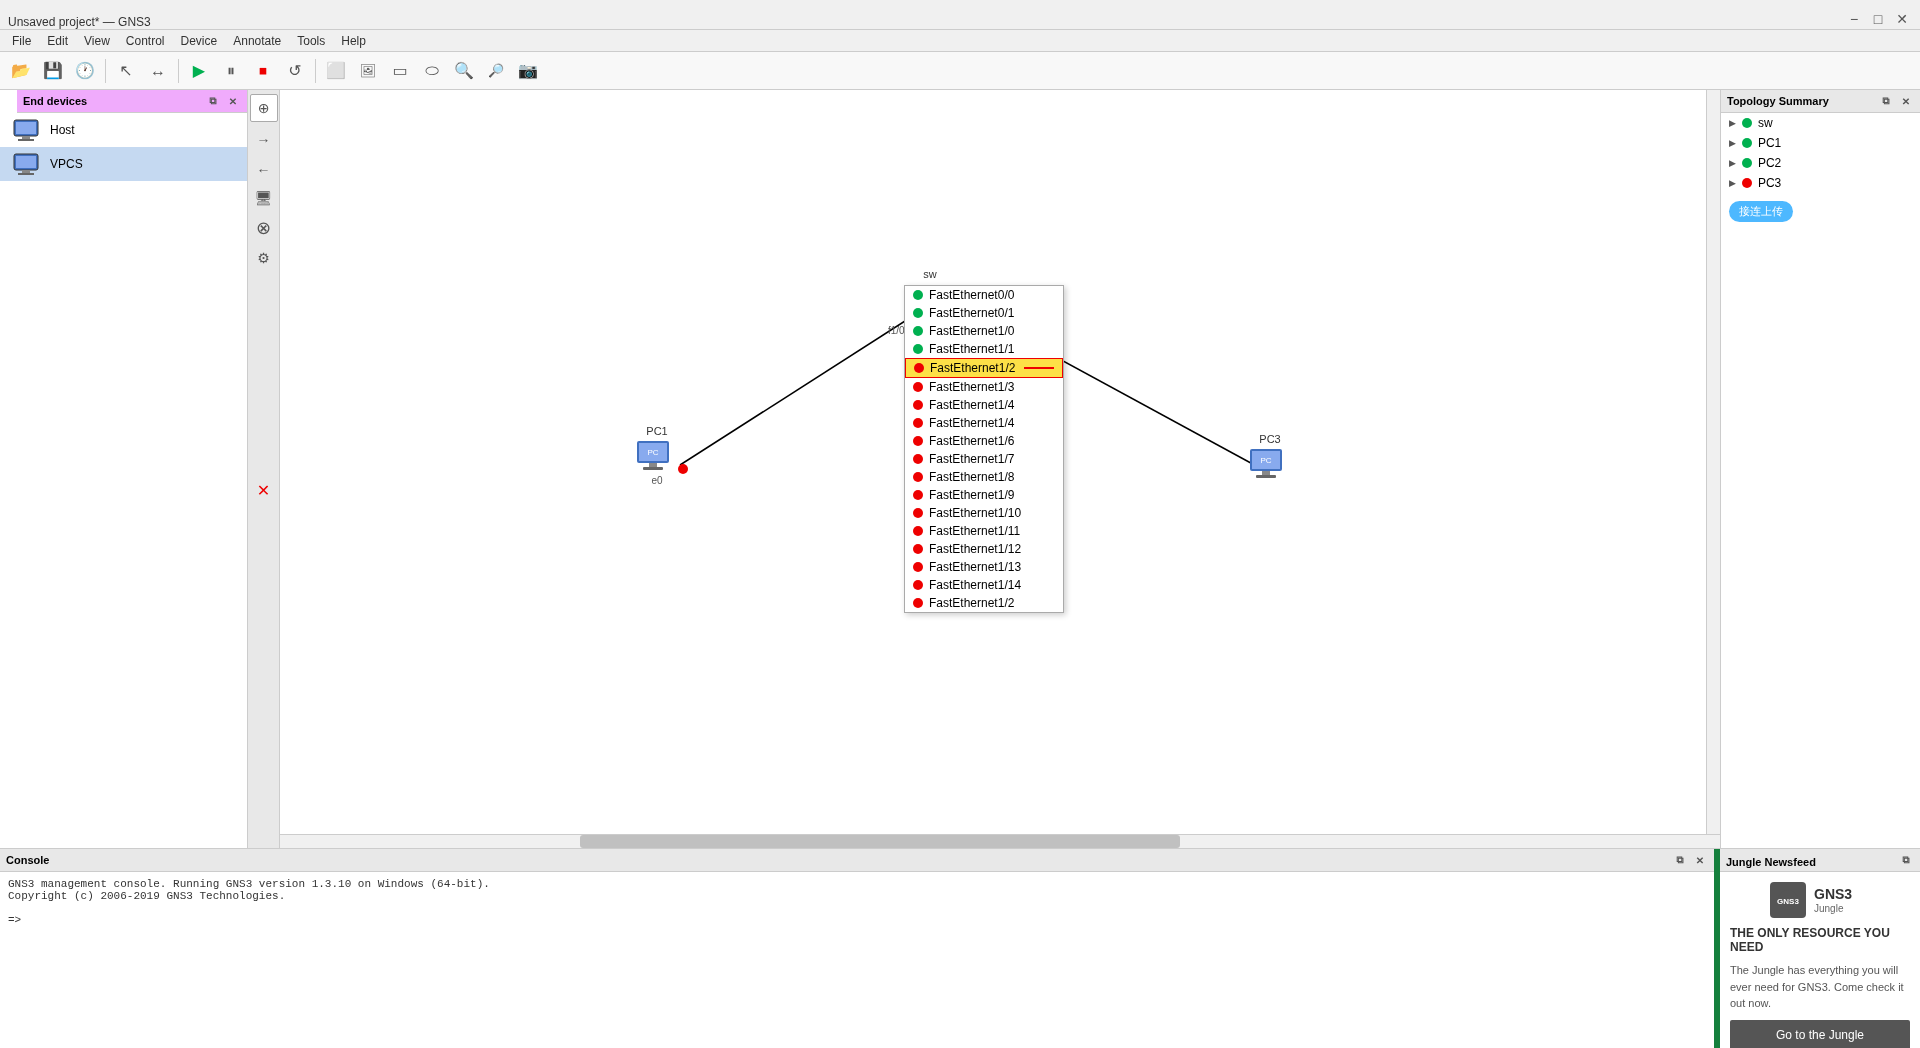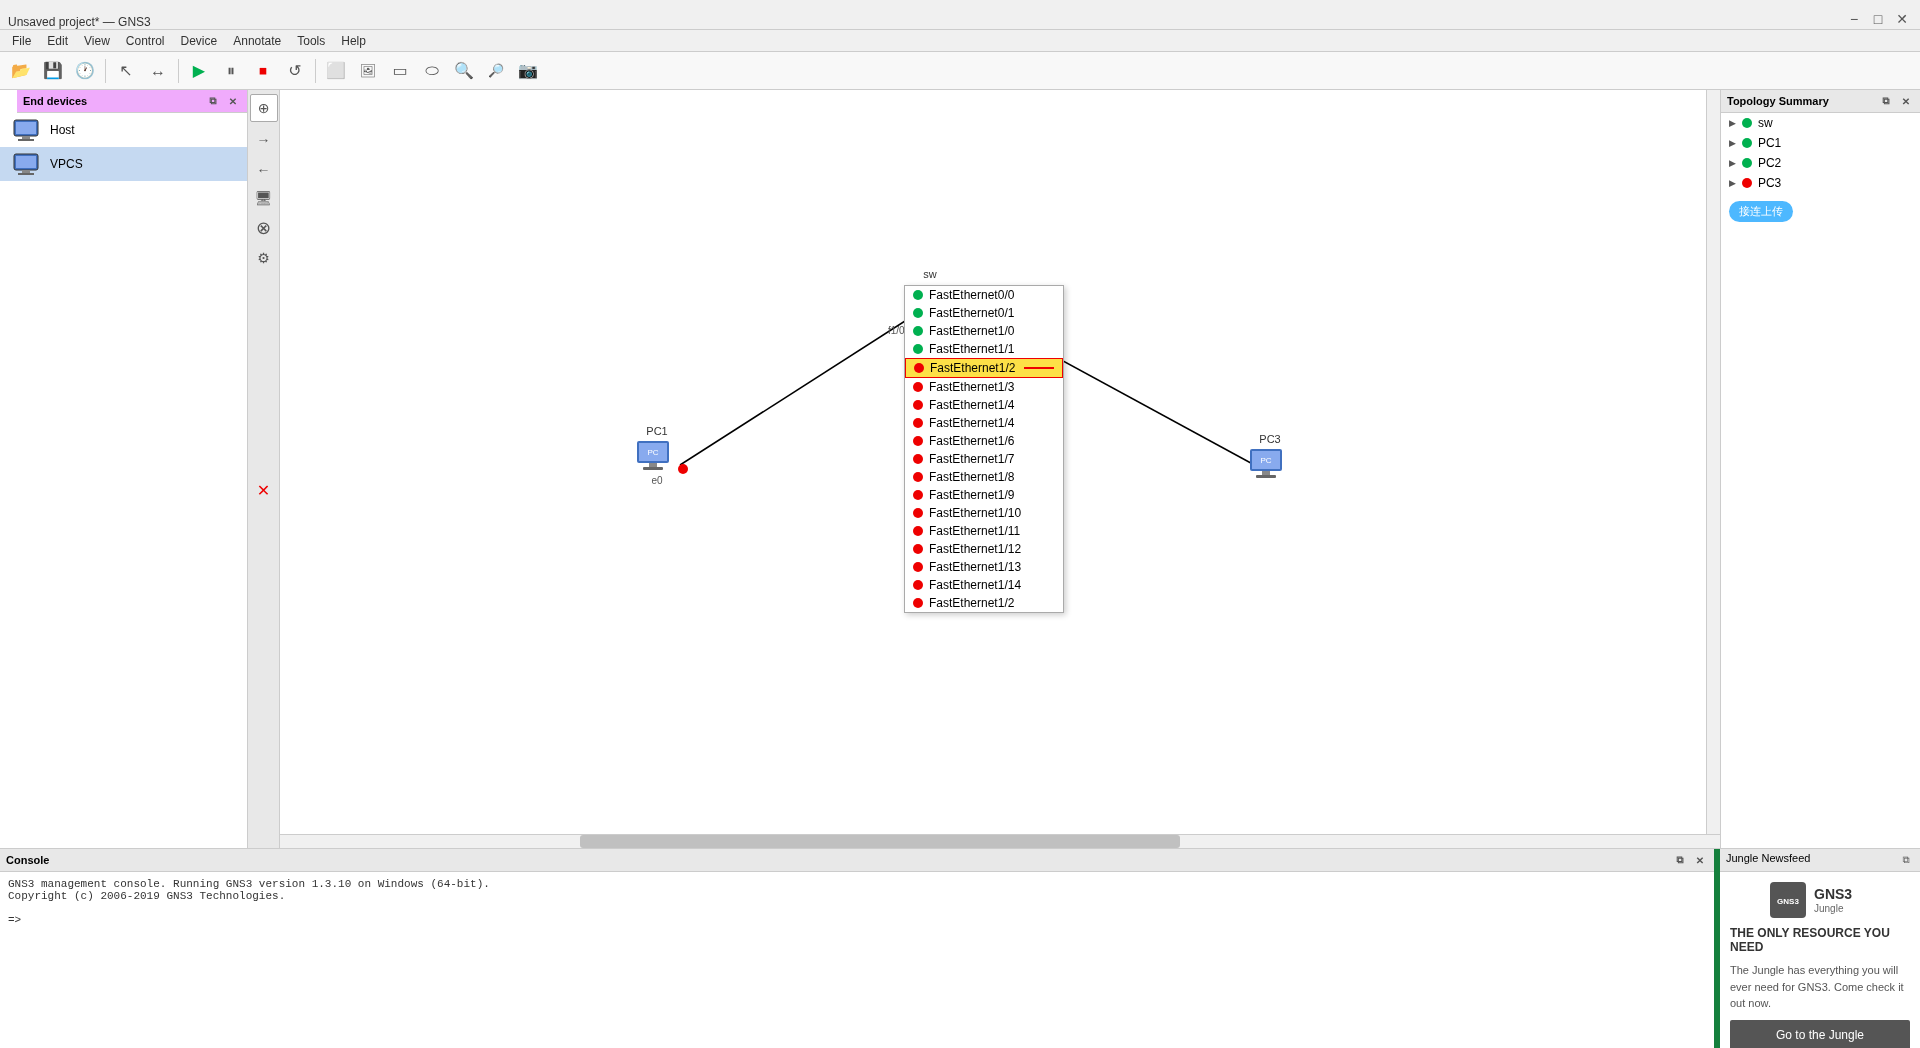--- a/index.html
+++ b/index.html
@@ -233,24 +233,24 @@
       width: 200px;
       background: white;
       display: flex;
       flex-direction: column;
       flex-shrink: 0;
     }
     .jungle-header {
       background: #e8e8e8;
       padding: 3px 6px;
       font-size: 11px;
-      font-weight: normal;
+      font-weight: bold;
       border-bottom: 1px solid #ccc;
       display: flex;
-      align-items: flex-start;
+      align-items: flex-end;
       justify-content: space-between;
     }
     .jungle-content {
       flex: 1;
       padding: 10px;
       display: flex;
       flex-direction: column;
       align-items: flex-start;
       gap: 8px;
       overflow-y: auto;

